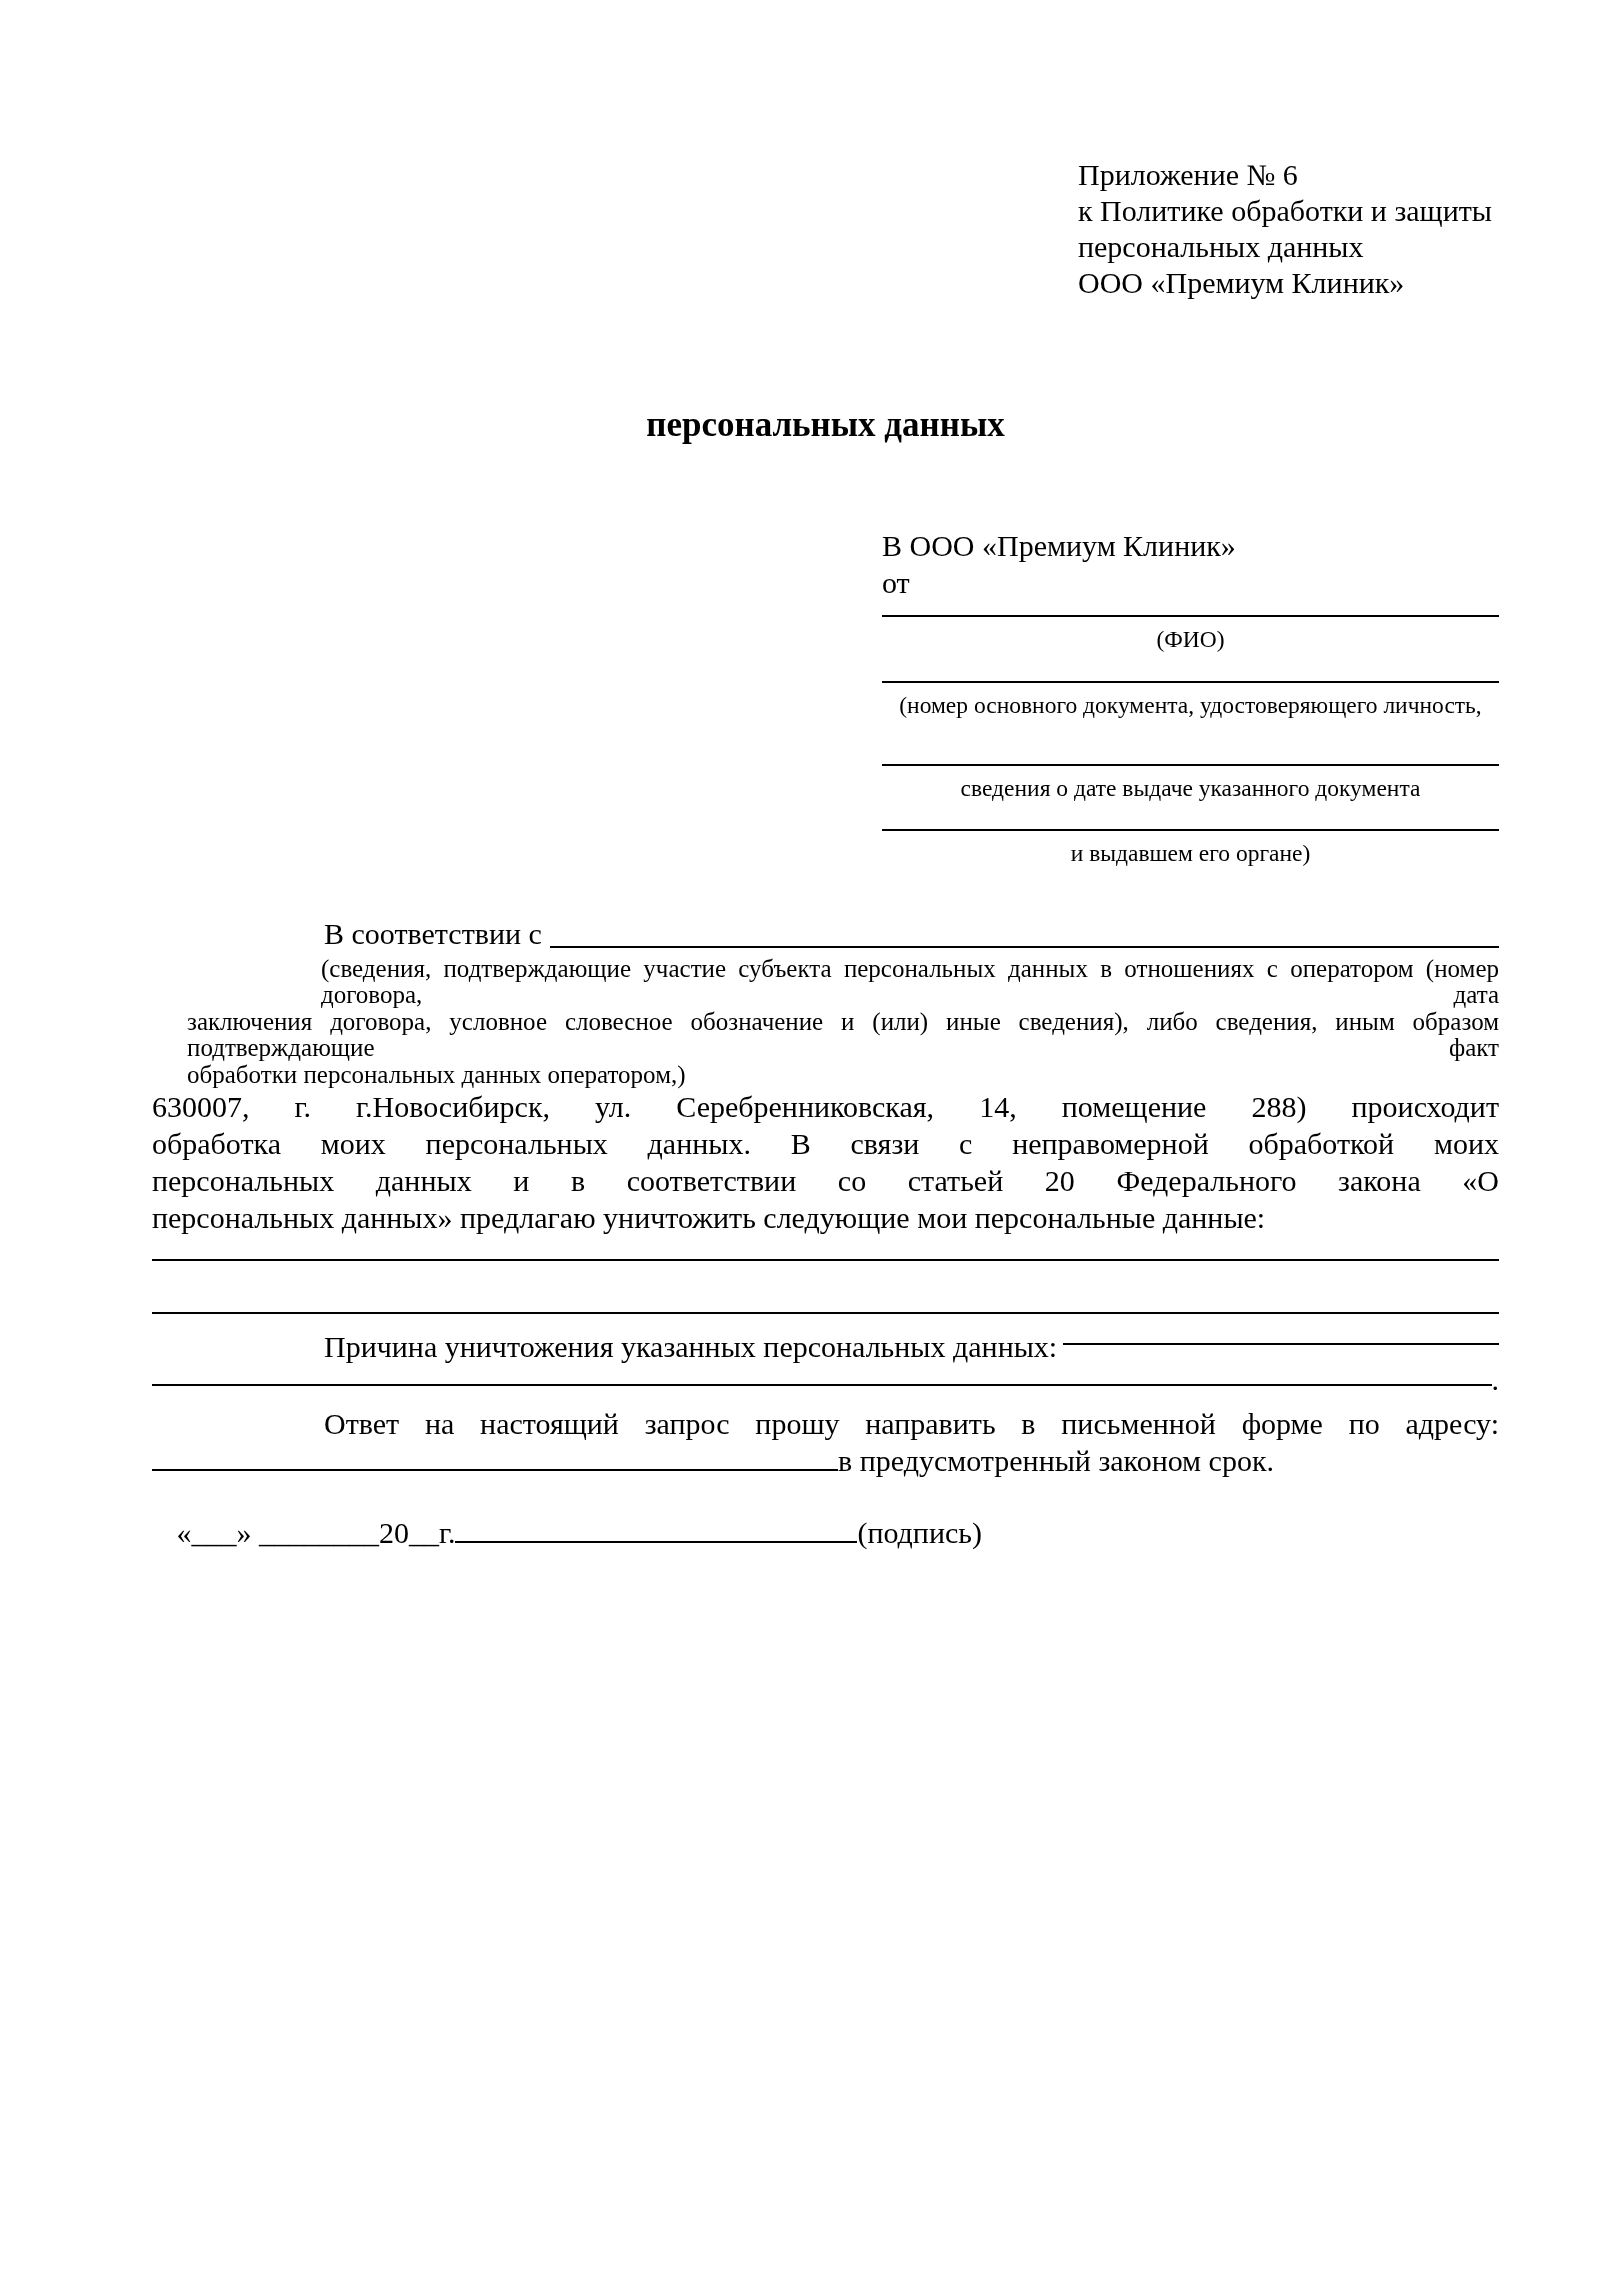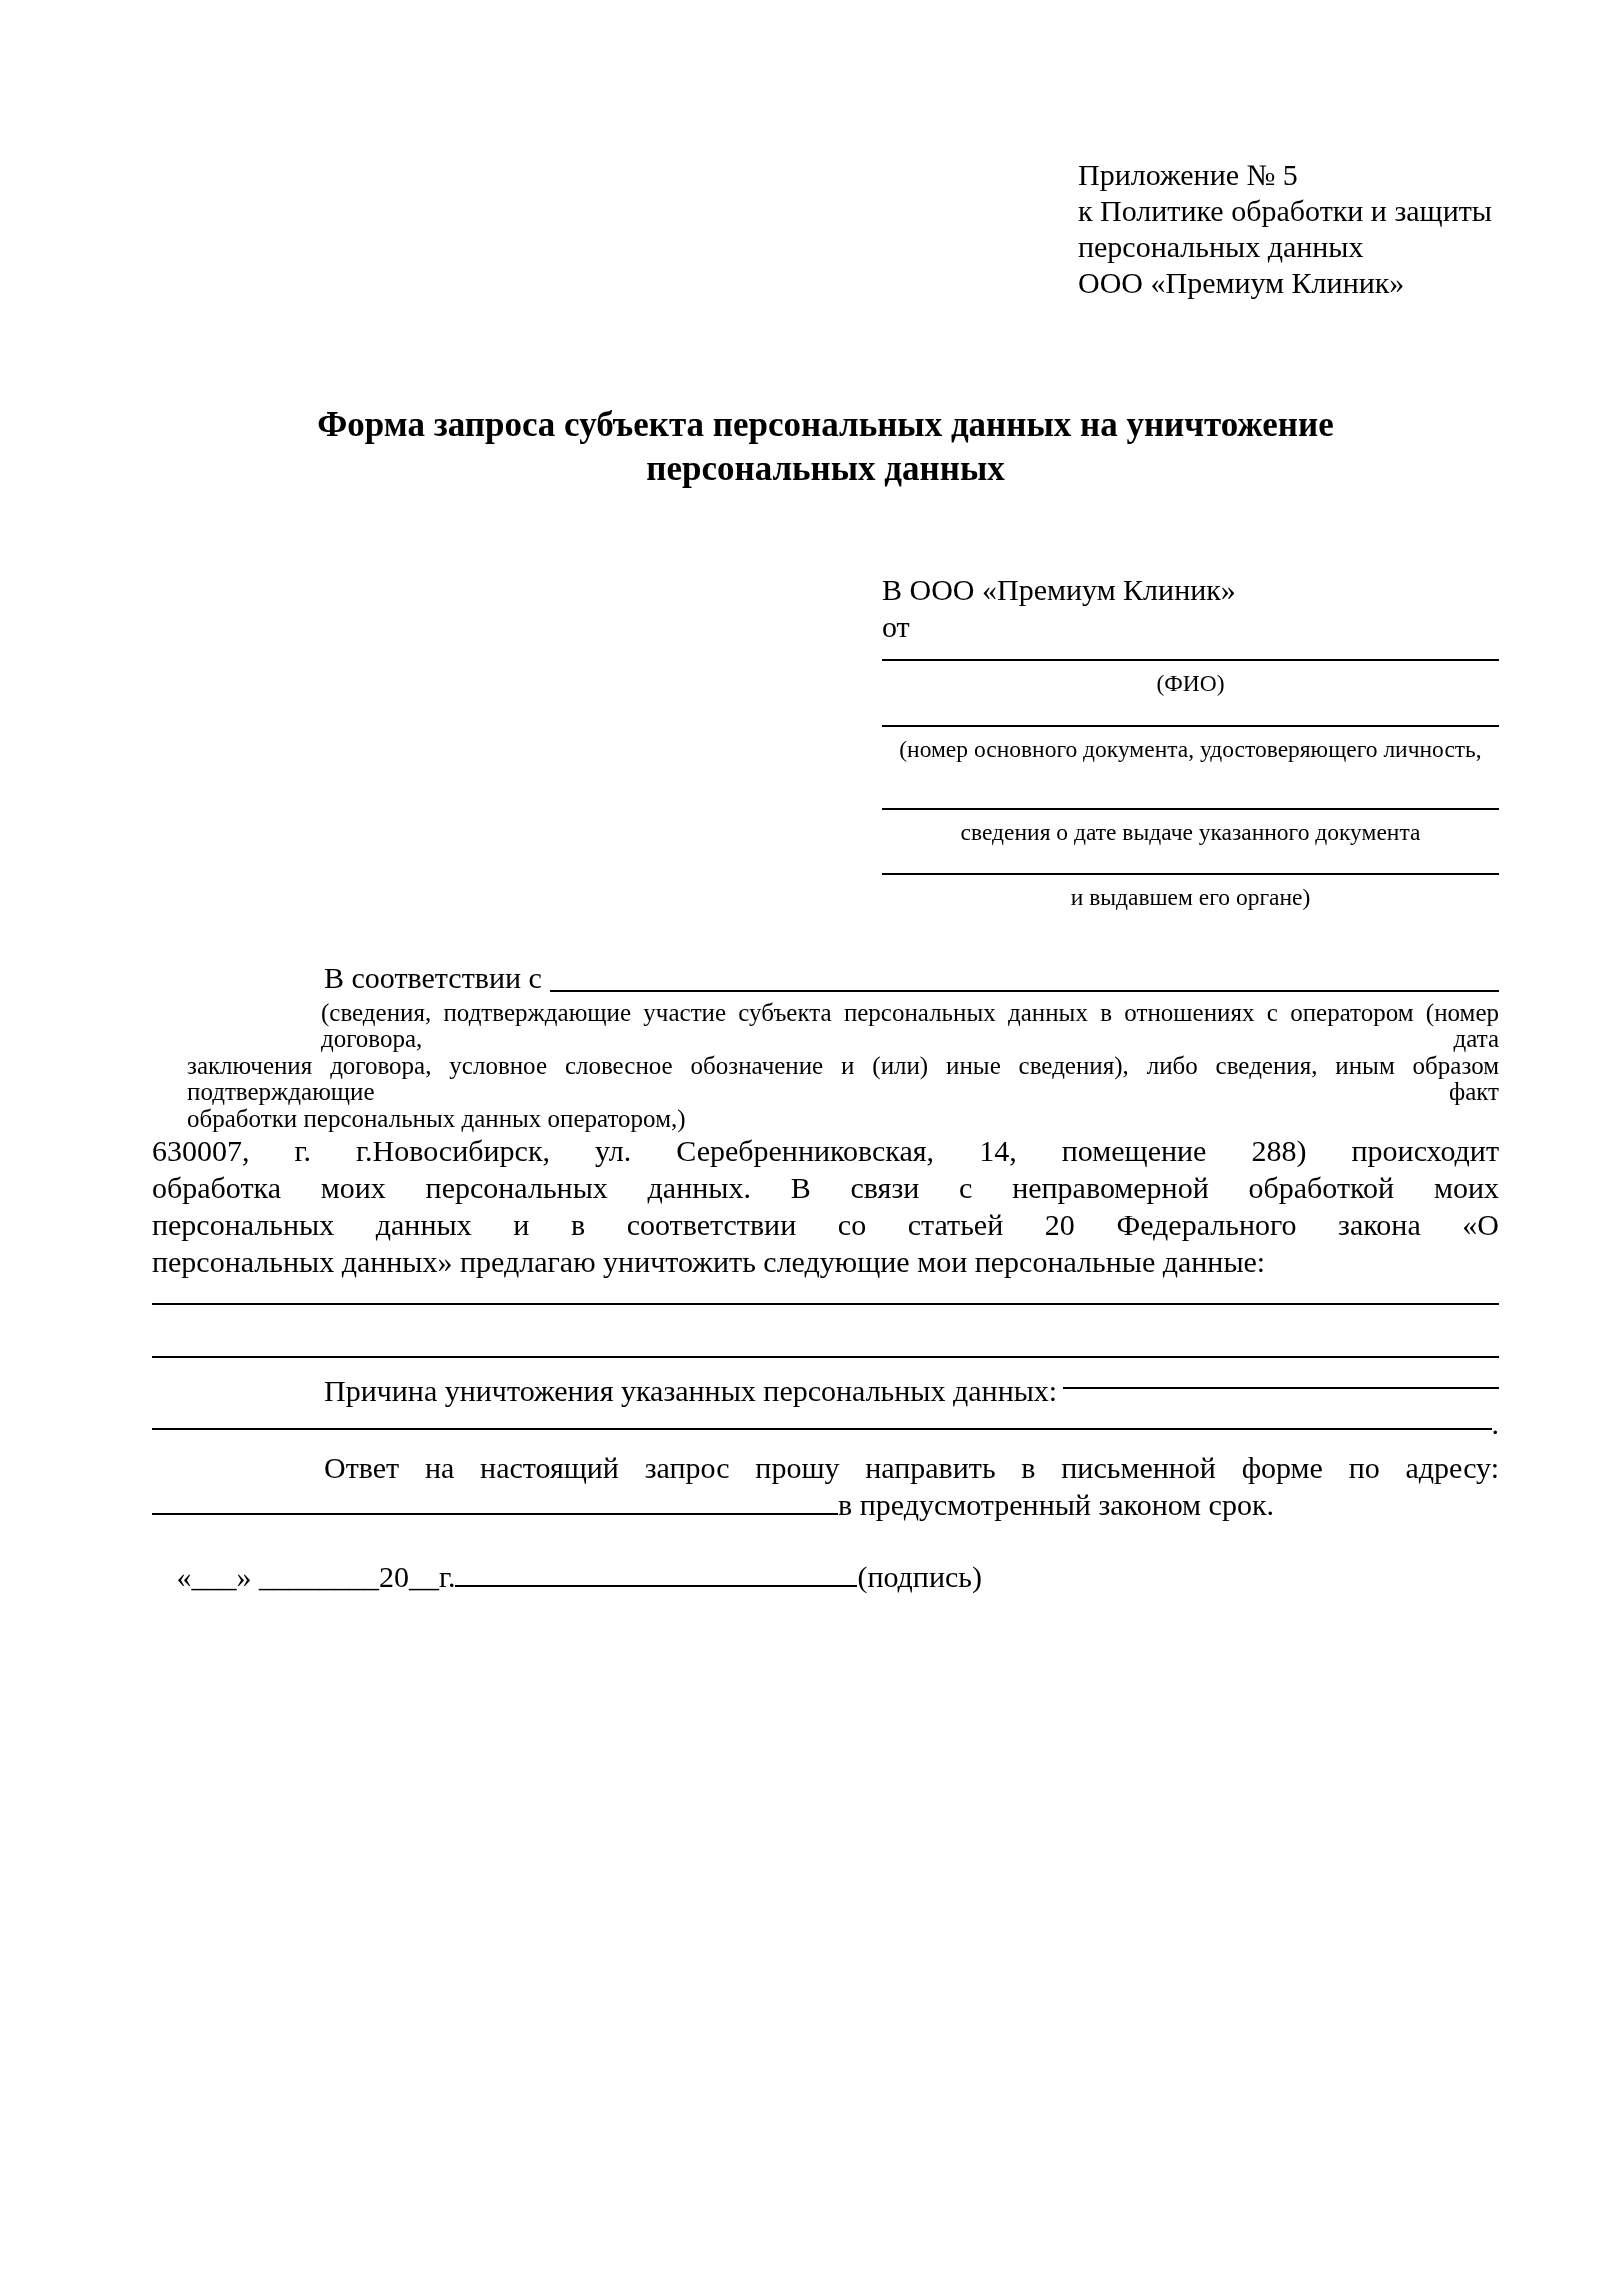--- a/index.html
+++ b/index.html
@@ -127,28 +127,27 @@
     line-height: 37px;
   }
   .sig-fill { width: 402px; }
 </style>
 </head>
 <body>
 
 <div class="page">
 
   <div class="header-block">
-    <div>Приложение № 5</div>
+    <div>Приложение № 6</div>
     <div>к Политике обработки и защиты</div>
     <div>персональных данных</div>
     <div>ООО «Премиум Клиник»</div>
   </div>
 
   <div class="title">
-    <div>Форма запроса субъекта персональных данных на уничтожение</div>
     <div>персональных данных</div>
   </div>
 
   <div class="addressee">
     <div>В ООО «Премиум Клиник»</div>
     <div>от</div>
     <div class="blank b-fio"></div>
     <div class="cap">(ФИО)</div>
     <div class="blank b-doc1"></div>
     <div class="cap">(номер основного документа, удостоверяющего личность,</div>

